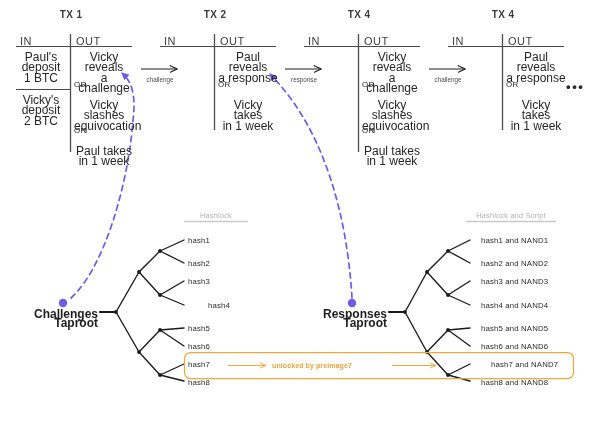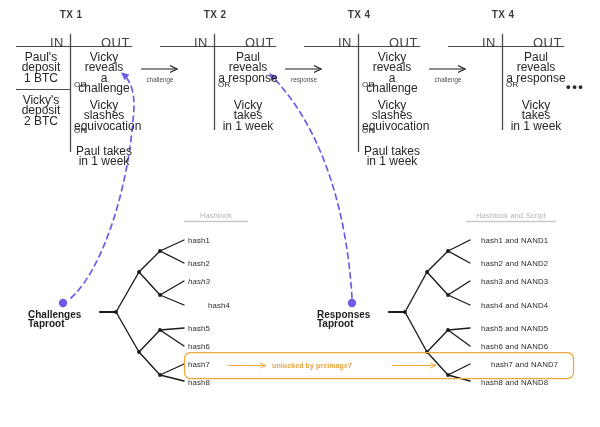--- a/index.html
+++ b/index.html
@@ -31,25 +31,25 @@
   
   .tx-title {
     font-size: 10px;
     font-weight: 700;
     color: #3c3c3c;
     letter-spacing: 0.4px;
     text-align: center;
     white-space: nowrap;
   }
   .tx-colhead {
-    font-size: 13px;
+    font-size: 11px;
     font-weight: 400;
     color: #3f3f3f;
     letter-spacing: 0.55px;
-    text-align: right;
+    text-align: left;
     white-space: nowrap;
   }
   .tx-cell {
     font-size: 12px;
     line-height: 10.4px;
     color: #262626;
     text-align: center;
     white-space: nowrap;
   }
   .tx-or {
@@ -81,25 +81,25 @@
     text-align: center;
   }
   .leaf-label {
     font-size: 7.8px;
     color: #2b2b2b;
     white-space: nowrap;
     letter-spacing: 0.15px;
   }
   .leaf-label.hl { }
   .taproot-label {
-    font-size: 10px;
+    font-size: 12px;
     font-weight: 700;
     line-height: 9.4px;
     color: #1d1d1d;
-    text-align: left;
+    text-align: right;
     white-space: nowrap;
   }
   .unlock-label {
     font-size: 7px;
     font-weight: 700;
     color: #e8a33d;
     white-space: nowrap;
     letter-spacing: 0.1px;
   }
   .caption {
@@ -291,21 +291,21 @@
   <div class="abs tree-head" style="left:176px; top:211px; width:80px;">Hashlock</div>
   <div class="abs tree-head" style="left:461px; top:211px; width:100px;">Hashlock and Script</div>
 
   <div class="abs taproot-label" style="left:28px; top:310px; width:70px; white-space:pre-line;">Challenges
 Taproot</div>
   <div class="abs taproot-label" style="left:317px; top:310px; width:70px; white-space:pre-line;">Responses
 Taproot</div>
 
   <div class="abs leaf-label" style="left:188px; top:236px;">hash1</div>
   <div class="abs leaf-label" style="left:188px; top:259px;">hash2</div>
-  <div class="abs leaf-label" style="left:188px; top:277px;font-style:italic;">hash3</div>
+  <div class="abs leaf-label" style="left:188px; top:277px;">hash3</div>
   <div class="abs leaf-label" style="left:188px; top:301px;margin-left:20px;">hash4</div>
   <div class="abs leaf-label" style="left:188px; top:324px;">hash5</div>
   <div class="abs leaf-label" style="left:188px; top:342px;">hash6</div>
   <div class="abs leaf-label hl" style="left:188px; top:360px;">hash7</div>
   <div class="abs leaf-label" style="left:188px; top:378px;">hash8</div>
 
   <div class="abs leaf-label" style="left:481px; top:236px;">hash1 and NAND1</div>
   <div class="abs leaf-label" style="left:481px; top:259px;">hash2 and NAND2</div>
   <div class="abs leaf-label" style="left:481px; top:277px;">hash3 and NAND3</div>
   <div class="abs leaf-label" style="left:481px; top:301px;">hash4 and NAND4</div>

